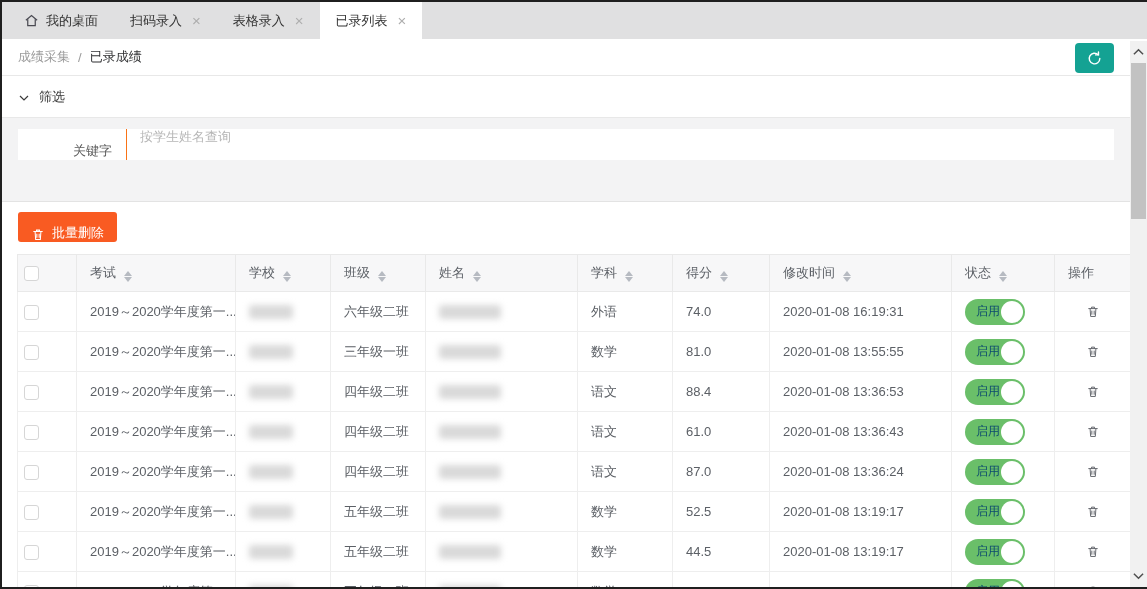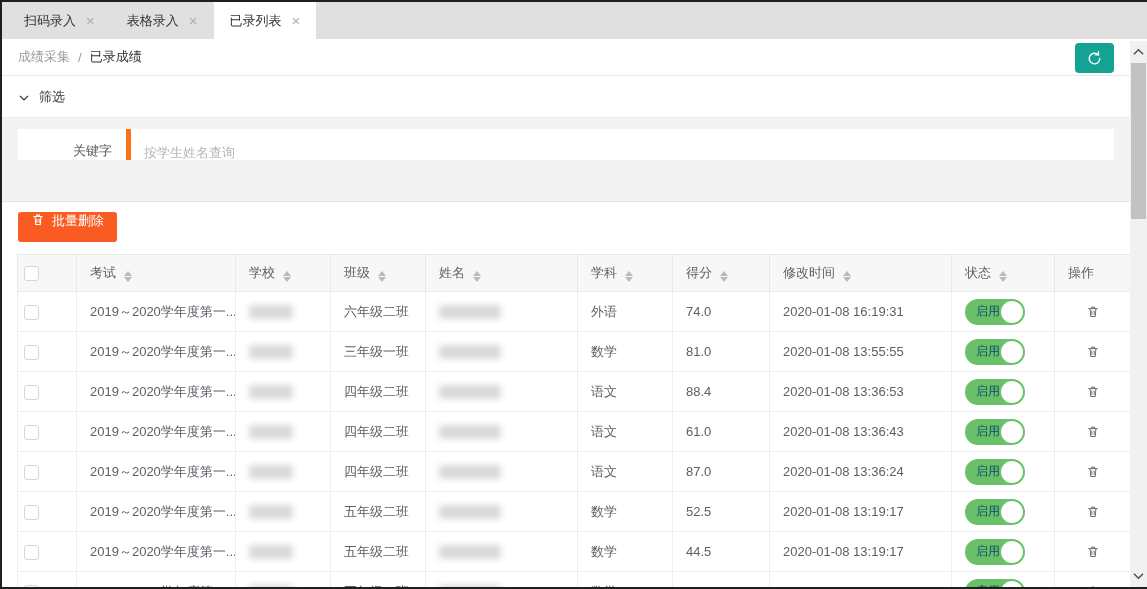--- a/index.html
+++ b/index.html
@@ -27,29 +27,29 @@
   .refresh-btn {
     position:absolute; right:18px; top:4px; width:39px; height:30px; border:none; border-radius:4px;
     display:flex; align-items:center; justify-content:center; cursor:pointer;
   }
   
   .filterbar { height:42px; border-bottom:1px solid #e8e8e8; display:flex; align-items:center; padding:0 16px; gap:9px; width:1130px; }
   .filterbar .chev { display:inline-flex; margin-top:2px; }
   .fpanel { height:84px; background:#f3f3f4; border-bottom:1px solid #e3e3e3; padding:11px 16px 0 16px; width:1130px; }
   .frow { display:flex; height:31px; background:#fff; width:1096px; }
   .flabel { width:108px; display:flex; align-items:center; justify-content:flex-end; padding-right:14px; color:#5a5a5a; background:#fff;margin-top:13px; }
-  .finput-wrap { flex:1; border-left:5px solid #f97316; display:flex; align-items:flex-end; }
+  .finput-wrap { flex:1; border-left:1px solid #f97316; display:flex; align-items:flex-start; }
   .finput-wrap input { width:100%; border:none; outline:none; font-size:13px; padding:0 13px; color:#303133; background:transparent;
     font-family:"Liberation Sans","DejaVu Sans",sans-serif; }
   .finput-wrap input::placeholder { color:#b6b6b6; opacity:1; }
   
   .toolbar { padding:10px 0 0 16px; height:52px; width:1130px; }
   .btn-batch-delete {
     height:30px; border:none; border-radius:3px; color:#fff; font-size:13px;
-    display:inline-flex; align-items:flex-start; gap:7px; padding:0 13px; cursor:pointer;
+    display:inline-flex; align-items:flex-end; gap:7px; padding:0 13px; cursor:pointer;
     font-family:"Liberation Sans","DejaVu Sans",sans-serif;
   }
   
   .tablewrap { margin-left:15px; width:1116px; }
   table { border-collapse:collapse; table-layout:fixed; width:1116px; font-size:13px; color:#5c6066; }
   thead th {
     height:37px; background:#f7f7f8; border:1px solid #e9e9e9; font-weight:normal;
     text-align:left; padding:0 0 0 13px; color:#5c6066; white-space:nowrap;
   }
   tbody td { height:40px; border:1px solid #eeeeee; padding:0 0 0 13px; background:#fff; white-space:nowrap; overflow:hidden; }
@@ -70,20 +70,29 @@
   .sbar .sb-up, .sbar .sb-down { position:absolute; left:0; width:17px; height:18px; display:flex; align-items:center; justify-content:center; }
   .sbar .sb-up { top:2px; } .sbar .sb-down { bottom:2px; }
   .sb-thumb { position:absolute; left:1px; top:22px; width:15px; height:156px; background:#c2c2c2; }
 </style>
 </head>
 <body>
 
 <div class="window">
 
   <div class="tabbar">
+    <div class="tab">
+      <span class="home-ic">
+        <svg width="15" height="15" viewBox="0 0 24 24" fill="none" stroke="#4a4a52" stroke-width="2">
+            <path d="M3 11.5 12 4l9 7.5"></path>
+            <path d="M6 10v10h12V10"></path>
+          </svg>
+      </span>
+      <span>我的桌面</span>
+    </div>
     <div class="tab">
       <span>扫码录入</span>
       <span class="tab-close">×</span>
     </div>
     <div class="tab">
       <span>表格录入</span>
       <span class="tab-close">×</span>
     </div>
     <div class="tab active">
       <span>已录列表</span>

